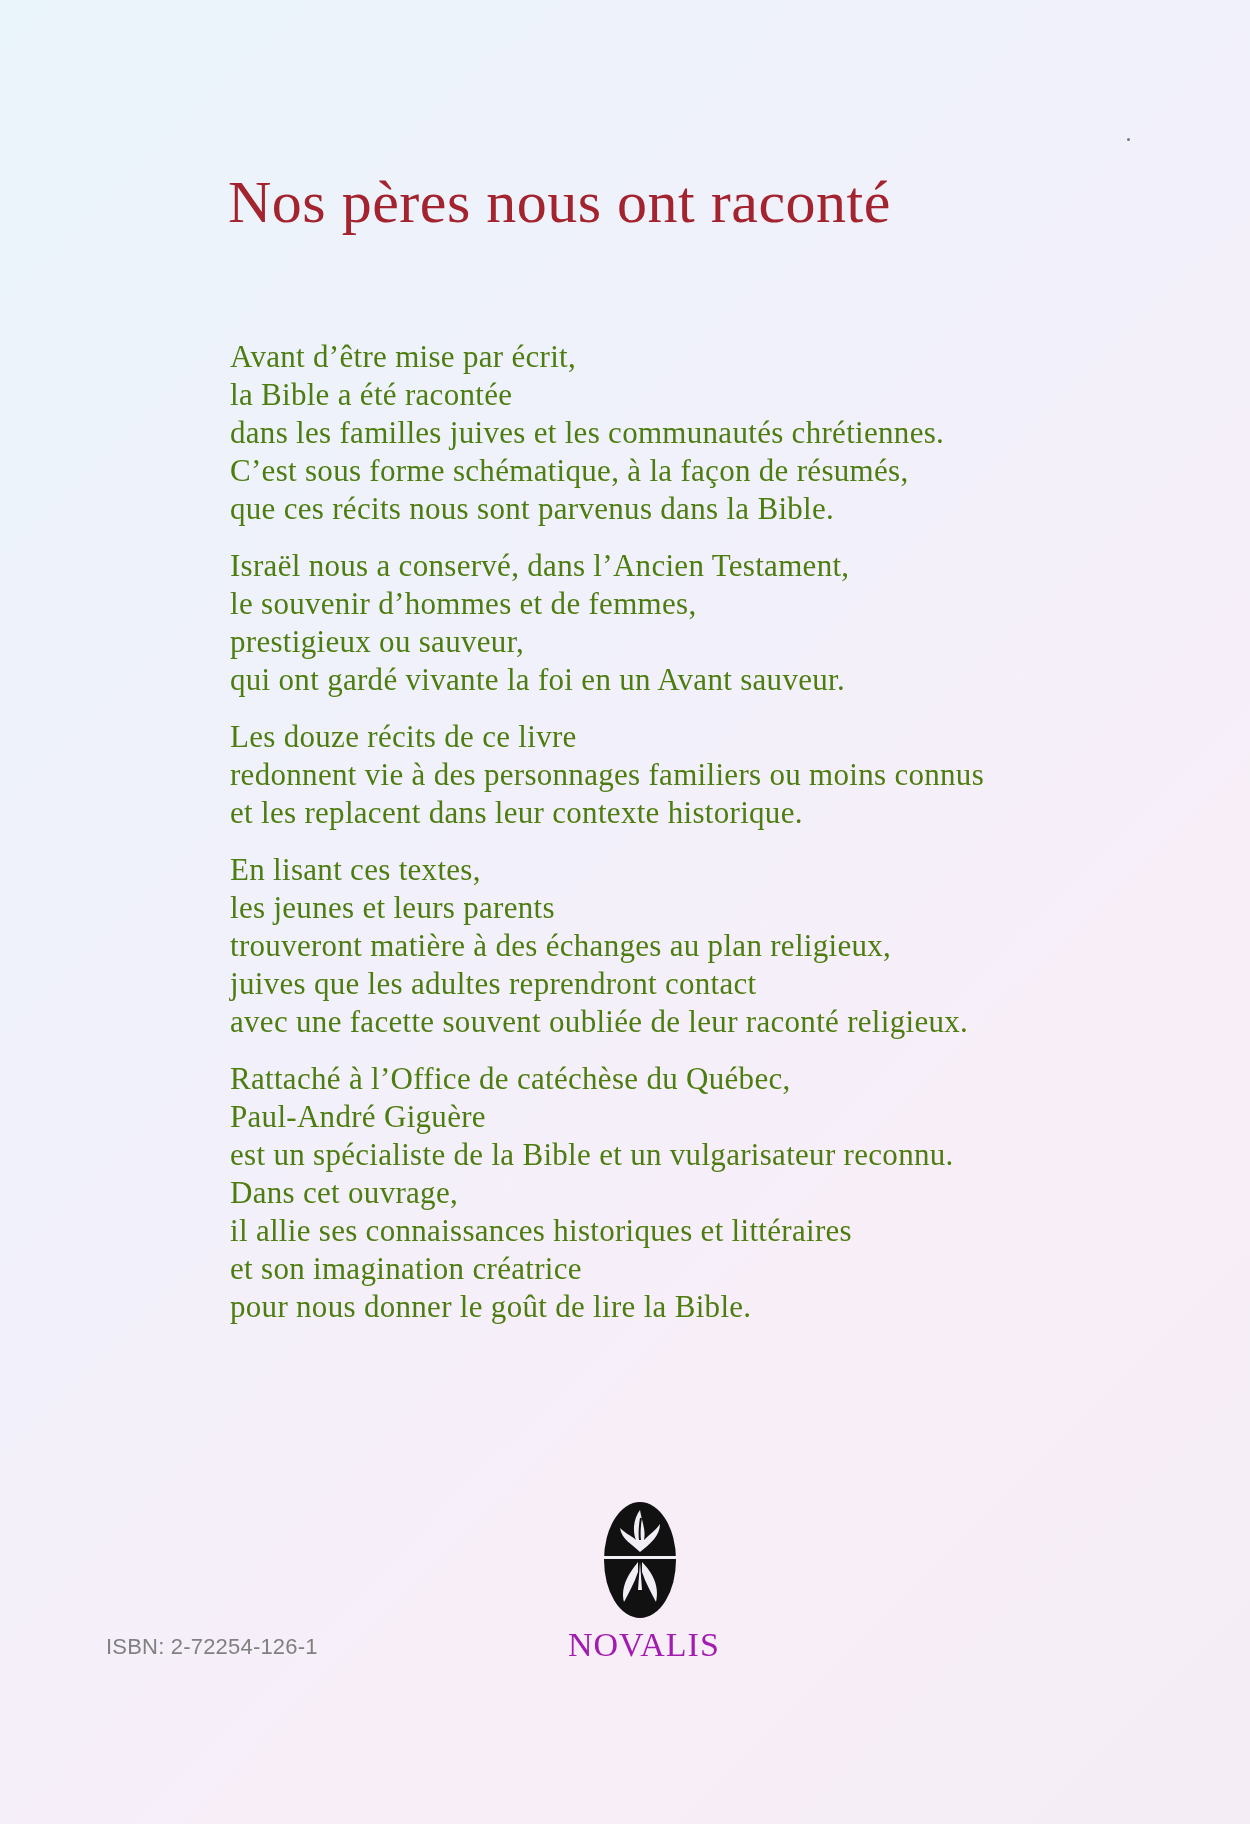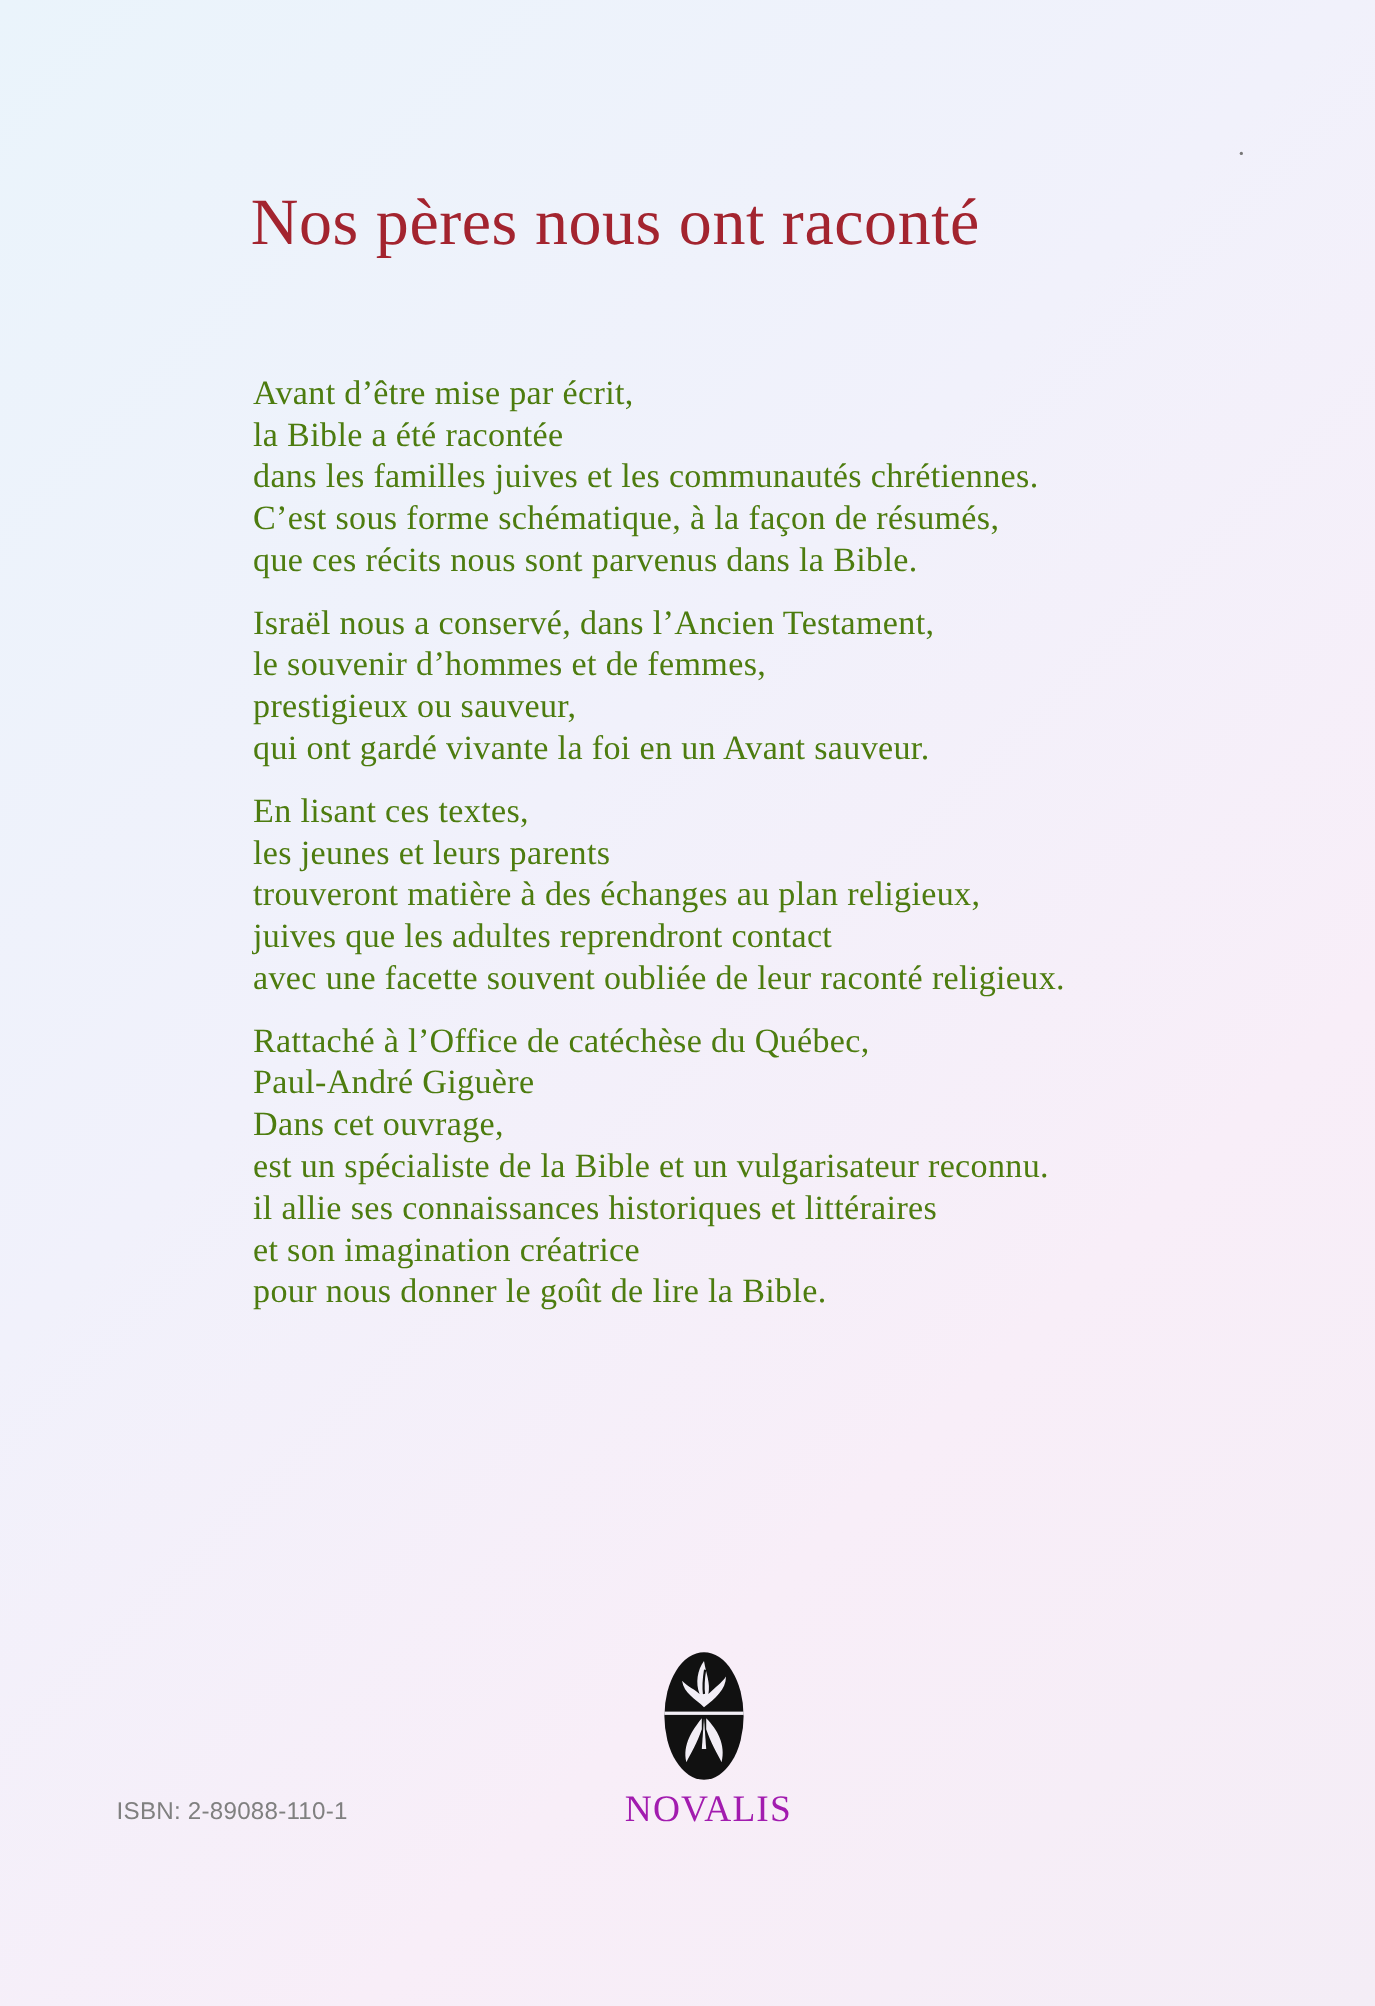--- a/index.html
+++ b/index.html
@@ -37,43 +37,48 @@
     <div class="line">C’est sous forme schématique, à la façon de résumés,</div>
     <div class="line">que ces récits nous sont parvenus dans la Bible.</div>
   </div>
   <div class="para">
     <div class="line">Israël nous a conservé, dans l’Ancien Testament,</div>
     <div class="line">le souvenir d’hommes et de femmes,</div>
     <div class="line">prestigieux ou sauveur,</div>
     <div class="line">qui ont gardé vivante la foi en un Avant sauveur.</div>
   </div>
   <div class="para">
+    <div class="line">Les douze récits de ce livre</div>
+    <div class="line">redonnent vie à des personnages familiers ou moins connus</div>
+    <div class="line">et les replacent dans leur contexte historique.</div>
+  </div>
+  <div class="para">
     <div class="line">En lisant ces textes,</div>
     <div class="line">les jeunes et leurs parents</div>
     <div class="line">trouveront matière à des échanges au plan religieux,</div>
     <div class="line">juives que les adultes reprendront contact</div>
     <div class="line">avec une facette souvent oubliée de leur raconté religieux.</div>
   </div>
   <div class="para">
     <div class="line">Rattaché à l’Office de catéchèse du Québec,</div>
     <div class="line">Paul-André Giguère</div>
+    <div class="line">est un spécialiste de la Bible et un vulgarisateur reconnu.</div>
     <div class="line">Dans cet ouvrage,</div>
-    <div class="line">est un spécialiste de la Bible et un vulgarisateur reconnu.</div>
     <div class="line">il allie ses connaissances historiques et littéraires</div>
     <div class="line">et son imagination créatrice</div>
     <div class="line">pour nous donner le goût de lire la Bible.</div>
   </div>
 </div>
 
 <svg class="logo" viewBox="0 0 76 120">
   <ellipse cx="38" cy="60" rx="36" ry="58" fill="#111"></ellipse>
   <rect x="2" y="56" width="72" height="3" fill="#f2eef6"></rect>
 
   <path d="M38 52 C30 44 20 40 18 28 C24 34 30 36 34 40 C30 30 32 18 38 10 C40 22 44 30 42 40 C48 34 54 30 58 24 C58 36 48 44 38 52 Z" fill="#f2eef6"></path>
   <path d="M38 40 C37 32 38 24 39 18" stroke="#111" stroke-width="2" fill="none"></path>
 
   <path d="M36 62 C28 72 18 86 22 102 C26 94 32 84 36 72 Z" fill="#f2eef6"></path>
   <path d="M40 62 C50 72 58 86 54 102 C50 94 44 84 40 72 Z" fill="#f2eef6"></path>
   <path d="M38 62 L36 90 L40 90 Z" fill="#f2eef6"></path>
 </svg>
 
 <div class="publisher">NOVALIS</div>
-<div class="isbn">ISBN: 2-89088-110-1</div>
+<div class="isbn">ISBN: 2-72254-126-1</div>
 
 </body></html>

